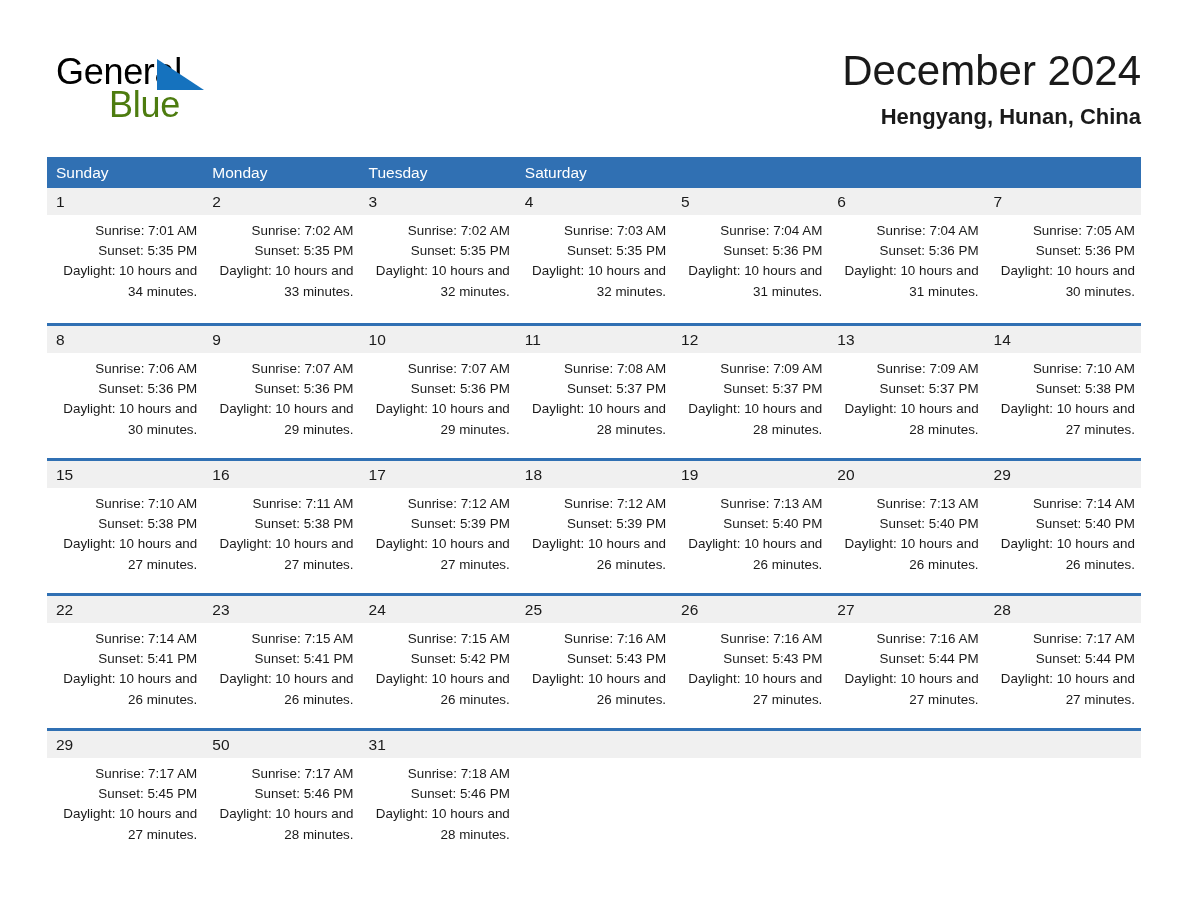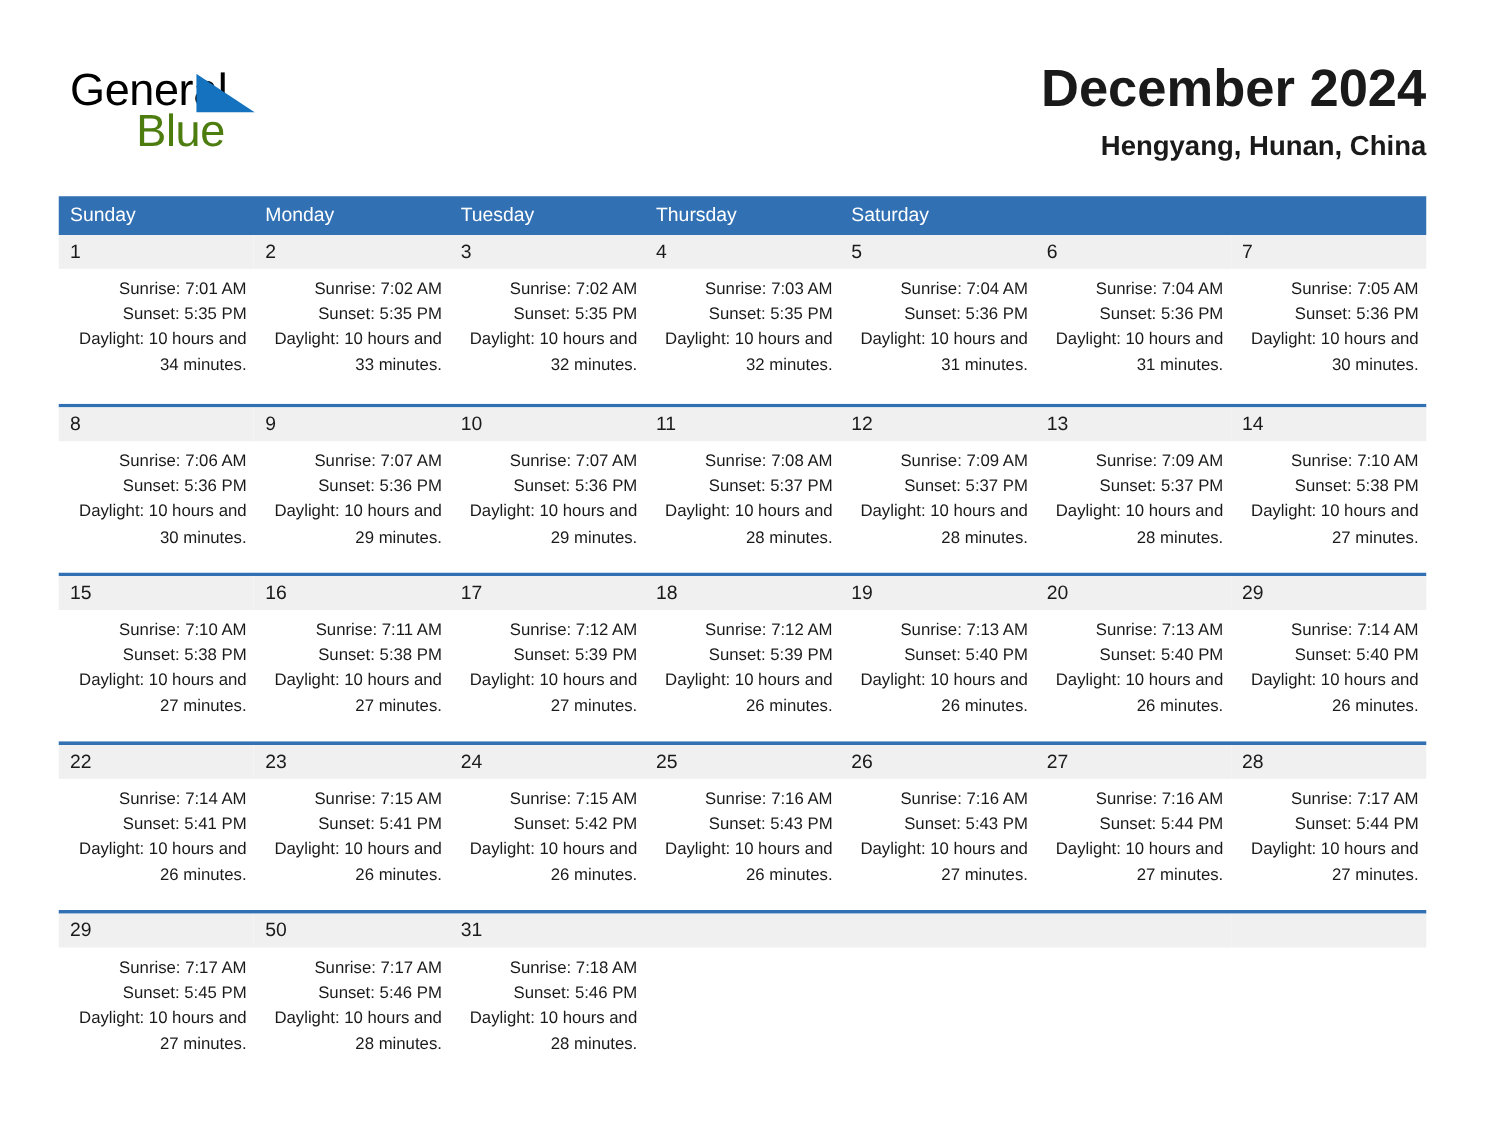--- a/index.html
+++ b/index.html
@@ -53,21 +53,21 @@
   }
   .title-block {
     position: absolute;
     right: 0; top: 0;
     text-align: right;
   }
   .cal-title {
     font-size: 42px;
     line-height: 50px;
     color: #1a1a1a;
-    font-weight: bold;
+    font-weight: normal;
     white-space: nowrap;
   }
   .cal-subtitle {
     margin-top: 8px;
     font-size: 22px;
     line-height: 26px;
     color: #1a1a1a;
     font-weight: bold;
     white-space: nowrap;
   }
@@ -155,21 +155,20 @@
     </div>
 
   </div>
 
   <div class="calendar">
 
     <div class="week-head">
       <div class="dow">Sunday</div>
       <div class="dow">Monday</div>
       <div class="dow">Tuesday</div>
-      <div class="dow">Thursday</div>
       <div class="dow">Saturday</div>
     </div>
 
     <div id="weeks-container">
         <div class="week-row first">
           <div class="day-cell">
             <div class="day-band"><span class="day-num">1</span></div>
             <div class="day-body">
               <div>Sunrise: 7:01 AM</div>
               <div>Sunset: 5:35 PM</div>

